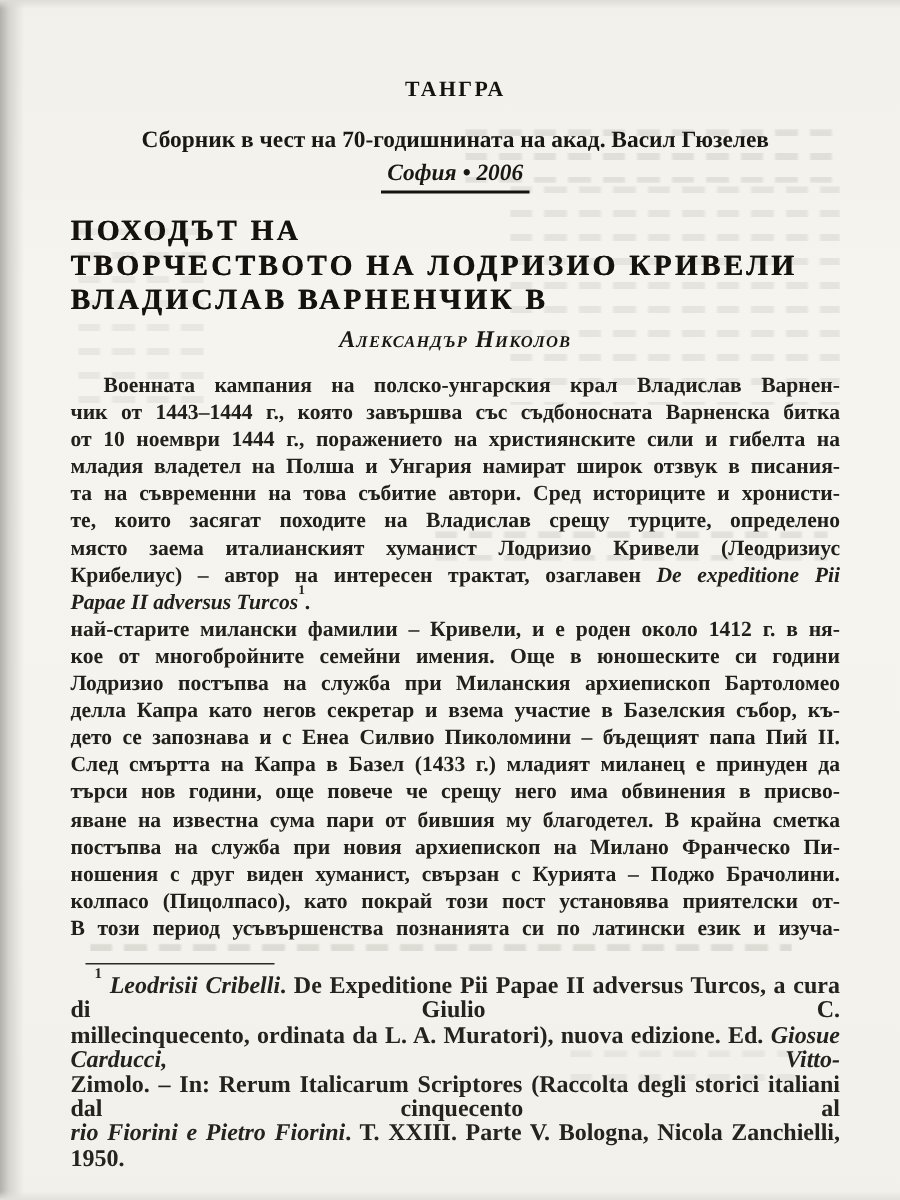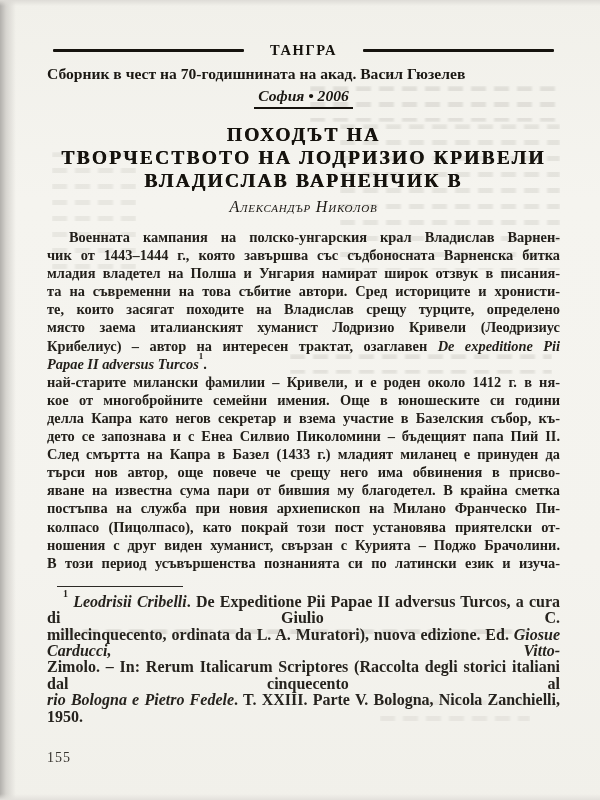--- a/index.html
+++ b/index.html
@@ -20,32 +20,32 @@
          -webkit-mask-image:repeating-linear-gradient(180deg,#000 0 5px,transparent 5px 16px);
          mask-image:repeating-linear-gradient(180deg,#000 0 5px,transparent 5px 16px);}
   .b1{left:310px;top:86px;width:250px;height:36px;}
   .b2{left:340px;top:124px;width:220px;height:146px;opacity:.11;}
   .b3{left:52px;top:152px;width:84px;height:118px;opacity:.09;}
   .b4{left:290px;top:354px;width:262px;height:20px;}
   .b5{left:60px;top:629px;width:468px;height:13px;opacity:.16;}
   .b6{left:380px;top:700px;width:150px;height:30px;opacity:.08;}
 
   .content{position:absolute;left:47px;top:0;width:513px;}
-  .tangra-row{display:flex;align-items:center;gap:26px;margin:42px 6px 0 6px;}
+  .tangra-row{display:flex;align-items:center;gap:10px;margin:42px 6px 0 6px;flex-direction:column;}
   .rule{flex:1;height:2.6px;background:#16130e;border-radius:1px;}
   .series{font-weight:bold;font-size:14.5px;letter-spacing:1.6px;color:#16130e;white-space:nowrap;}
-  .subtitle{margin-top:6px;text-align:left;font-weight:bold;font-size:15.6px;color:#1b1813;}
+  .subtitle{margin-top:6px;text-align:center;font-weight:bold;font-size:15.6px;color:#1b1813;}
   .cityyear-wrap{margin-top:4px;text-align:center;}
   .cityyear{display:inline-block;font-weight:bold;font-size:15.6px;color:#1b1813;
             border-bottom:2.6px solid #16130e;padding:0 4px 2px 4px;font-style:italic;}
-  .title{margin:14px 0 0 0;text-align:center;font-size:19.5px;line-height:23px;
+  .title{margin:14px 0 0 0;text-align:left;font-size:19.5px;line-height:23px;
          font-weight:bold;letter-spacing:2.2px;color:#16130e;
          text-shadow:.4px 0 0 #16130e;}
   .title-line{display:block;}
-  .author{margin-top:6px;text-align:center;font-weight:normal;font-style:italic;
+  .author{margin-top:6px;text-align:center;font-weight:bold;font-style:italic;
           font-variant:small-caps;font-size:16px;letter-spacing:.8px;color:#1b1813;}
   .article-body{margin-top:12px;font-size:14.4px;line-height:18.1px;color:#23201b;}
   .tline{text-align:justify;white-space:nowrap;font-weight:bold;}
   .tline{white-space:normal;}
   .tline.jfull{text-align-last:justify;}
   .tline.indent{text-indent:22px;}
   .it{font-style:italic;}
   sup{font-size:.62em;line-height:0;position:relative;top:-.4em;}
   .fsep{margin:14px 0 0 10px;width:126px;border-top:1.6px solid #2c2925;}
   .footnote{margin-top:7px;font-size:16px;line-height:16.4px;color:#26231e;}
@@ -81,48 +81,50 @@
       <span class="title-line">ТВОРЧЕСТВОТО НА ЛОДРИЗИО КРИВЕЛИ</span>
       <span class="title-line">ВЛАДИСЛАВ ВАРНЕНЧИК В</span>
     </h1>
 
     <div class="author">Александър Николов</div>
 
     <div class="article-body" id="article-body">
         <div>
           <div class="tline jfull indent"><span>Военната кампания на полско-унгарския крал Владислав Варнен-</span></div>
           <div class="tline jfull"><span>чик от 1443–1444 г., която завършва със съдбоносната Варненска битка</span></div>
+          <div class="tline jfull"><span>от 10 ноември 1444 г., поражението на християнските сили и гибелта на</span></div>
           <div class="tline jfull"><span>младия владетел на Полша и Унгария намират широк отзвук в писания-</span></div>
           <div class="tline jfull"><span>та на съвременни на това събитие автори. Сред историците и хронисти-</span></div>
           <div class="tline jfull"><span>те, които засягат походите на Владислав срещу турците, определено</span></div>
           <div class="tline jfull"><span>място заема италианският хуманист Лодризио Кривели (Леодризиус</span></div>
           <div class="tline jfull"><span>Крибелиус) – автор на интересен трактат, озаглавен </span><span class="it">De expeditione Pii</span></div>
           <div class="tline"><span class="it">Papae II adversus Turcos</span><sup>1</sup><span>.</span></div>
         </div>
         <div>
           <div class="tline jfull"><span>най-старите милански фамилии – Кривели, и е роден около 1412 г. в ня-</span></div>
           <div class="tline jfull"><span>кое от многобройните семейни имения. Още в юношеските си години</span></div>
+          <div class="tline jfull"><span>Лодризио постъпва на служба при Миланския архиепископ Бартоломео</span></div>
           <div class="tline jfull"><span>делла Капра като негов секретар и взема участие в Базелския събор, къ-</span></div>
           <div class="tline jfull"><span>дето се запознава и с Енеа Силвио Пиколомини – бъдещият папа Пий II.</span></div>
           <div class="tline jfull"><span>След смъртта на Капра в Базел (1433 г.) младият миланец е принуден да</span></div>
-          <div class="tline jfull"><span>търси нов автор, още повече че срещу него има обвинения в присво-</span></div>
+          <div class="tline jfull"><span>търси нов години, още повече че срещу него има обвинения в присво-</span></div>
           <div class="tline jfull"><span>яване на известна сума пари от бившия му благодетел. В крайна сметка</span></div>
           <div class="tline jfull"><span>постъпва на служба при новия архиепископ на Милано Франческо Пи-</span></div>
+          <div class="tline jfull"><span>ношения с друг виден хуманист, свързан с Курията – Поджо Брачолини.</span></div>
           <div class="tline jfull"><span>колпасо (Пицолпасо), като покрай този пост установява приятелски от-</span></div>
-          <div class="tline jfull"><span>ношения с друг виден хуманист, свързан с Курията – Поджо Брачолини.</span></div>
           <div class="tline jfull"><span>В този период усъвършенства познанията си по латински език и изуча-</span></div>
         </div>
       </div>
 
     <div class="fsep"></div>
     <div class="footnote" id="footnote-body">
         <div class="tline jfull indent"><sup>1</sup><span> </span><span class="it">Leodrisii Cribelli</span><span>. De Expeditione Pii Papae II adversus Turcos, a cura di Giulio C.</span></div>
         <div class="tline jfull"><span>millecinquecento, ordinata da L. A. Muratori), nuova edizione. Ed. </span><span class="it">Giosue Carducci, Vitto-</span></div>
         <div class="tline jfull"><span>Zimolo. – In: Rerum Italicarum Scriptores (Raccolta degli storici italiani dal cinquecento al</span></div>
-        <div class="tline"><span class="it">rio Bologna e Pietro Fedele</span><span>. T. XXIII. Parte V. Bologna, Nicola Zanchielli, 1950.</span></div>
+        <div class="tline"><span class="it">rio Fiorini e Pietro Fiorini</span><span>. T. XXIII. Parte V. Bologna, Nicola Zanchielli, 1950.</span></div>
       </div>
 
     <div class="pagenum">155</div>
   </div>
 
   <div class="edge-left"></div>
   <div class="edge-top"></div>
   <div class="edge-bottom"></div>
 </div>
 

